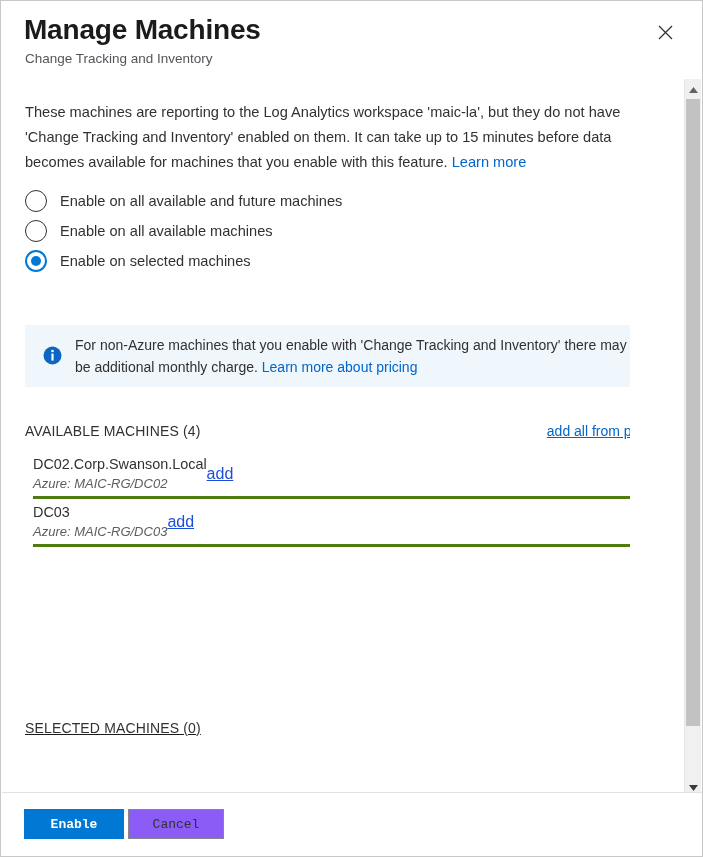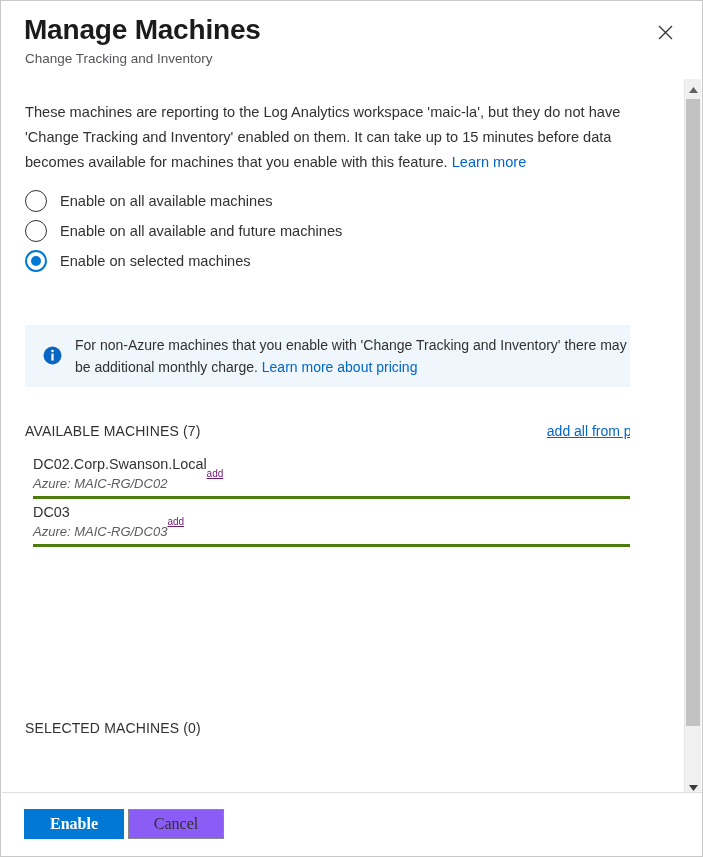--- a/index.html
+++ b/index.html
@@ -200,22 +200,22 @@
     line-height: 19px;
   }
   .machine-sub {
     font-size: 13px;
     font-style: italic;
     color: #5d5d5d;
     line-height: 18px;
     margin-top: 1px;
   }
   .add-link {
-    font-size: 10px;
-    color: #701a75;
+    font-size: 16px;
+    color: #1d4ed8;
     text-decoration: underline;
     cursor: pointer;
     margin-right: 8px;
   }
 
   
   .scrollbar {
     position: absolute;
     right: 1px;
     top: 78px;
@@ -256,22 +256,22 @@
     width: 701px;
     height: 62px;
     border-top: 1px solid #e1e1e1;
     background: #ffffff;
   }
   .btn {
     position: absolute;
     top: 16px;
     height: 30px;
     box-sizing: border-box;
-    font-family: Liberation Serif, serif;
-    font-size: 16px;
+    font-family: Liberation Mono, monospace;
+    font-size: 13px;
     cursor: pointer;
     display: flex;
     align-items: center;
     justify-content: center;
   }
   .btn-primary {
     left: 22px;
     width: 100px;
     background: #0078d4;
     color: #ffffff;
@@ -306,25 +306,25 @@
 
   <div class="body-area">
 
     <div class="paragraph">
       <span>These machines are reporting to the Log Analytics workspace 'maic-la', but they do not have 'Change Tracking and Inventory' enabled on them. It can take up to 15 minutes before data becomes available for machines that you enable with this feature. </span><a class="link">Learn more</a>
     </div>
 
     <div class="radio-group">
       <div class="radio-row">
         <span class="radio-mark"></span>
-        <span class="radio-label">Enable on all available machines</span>
+        <span class="radio-label">Enable on all available and future machines</span>
       </div>
       <div class="radio-row">
         <span class="radio-mark"></span>
-        <span class="radio-label">Enable on all available and future machines</span>
+        <span class="radio-label">Enable on all available machines</span>
       </div>
       <div class="radio-row selected">
         <span class="radio-mark"></span>
         <span class="radio-label">Enable on selected machines</span>
       </div>
     </div>
 
     <div class="info-banner">
       <span class="info-icon">
         <svg width="19" height="19" viewBox="0 0 19 19">
@@ -332,42 +332,42 @@
           <circle cx="9.5" cy="5" r="1.35" fill="#ffffff"></circle>
           <rect x="8.4" y="7.6" width="2.2" height="7" fill="#ffffff"></rect>
         </svg>
       </span>
       <div class="info-text">
         <span>For non-Azure machines that you enable with 'Change Tracking and Inventory' there may be additional monthly charge. </span><a class="link">Learn more about pricing</a>
       </div>
     </div>
 
     <div class="section-head" style="top:344px;">
-      <span class="section-title">AVAILABLE MACHINES (7)</span>
+      <span class="section-title">AVAILABLE MACHINES (4)</span>
       <span class="section-action">add all from page</span>
     </div>
 
     <div class="machine-list">
       <div class="machine-row">
         <div class="machine-info">
           <span class="machine-name">DC02.Corp.Swanson.Local</span>
           <span class="machine-sub">Azure: MAIC-RG/DC02</span>
         </div>
         <span class="add-link">add</span>
       </div>
       <div class="machine-row">
         <div class="machine-info">
           <span class="machine-name">DC03</span>
           <span class="machine-sub">Azure: MAIC-RG/DC03</span>
         </div>
         <span class="add-link">add</span>
       </div>
     </div>
 
-    <div class="section-head" style="top:641px;">
+    <div class="section-head" style="top:641px;text-decoration:underline;">
       <span class="section-title">SELECTED MACHINES (0)</span>
     </div>
 
   </div>
 
   <div class="scrollbar">
     <div class="sb-arrow up">
       <span>
         <svg width="9" height="6" viewBox="0 0 9 6">
             <polygon points="4.5,0 9,6 0,6" fill="#636363"></polygon>

